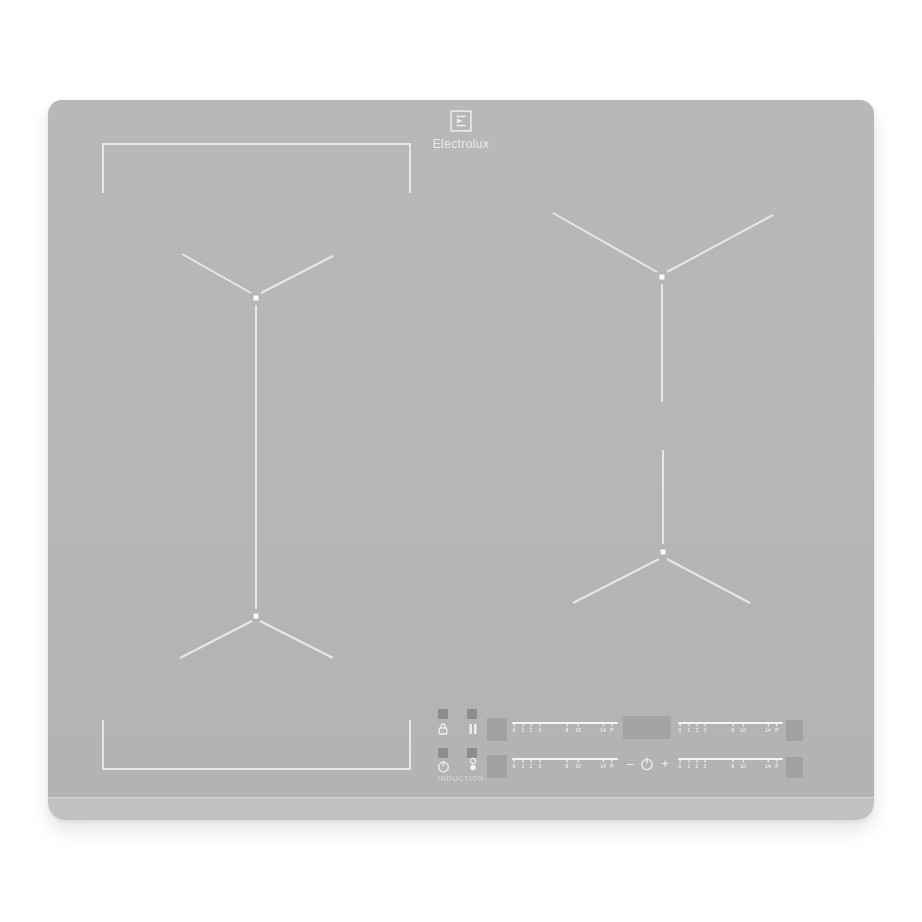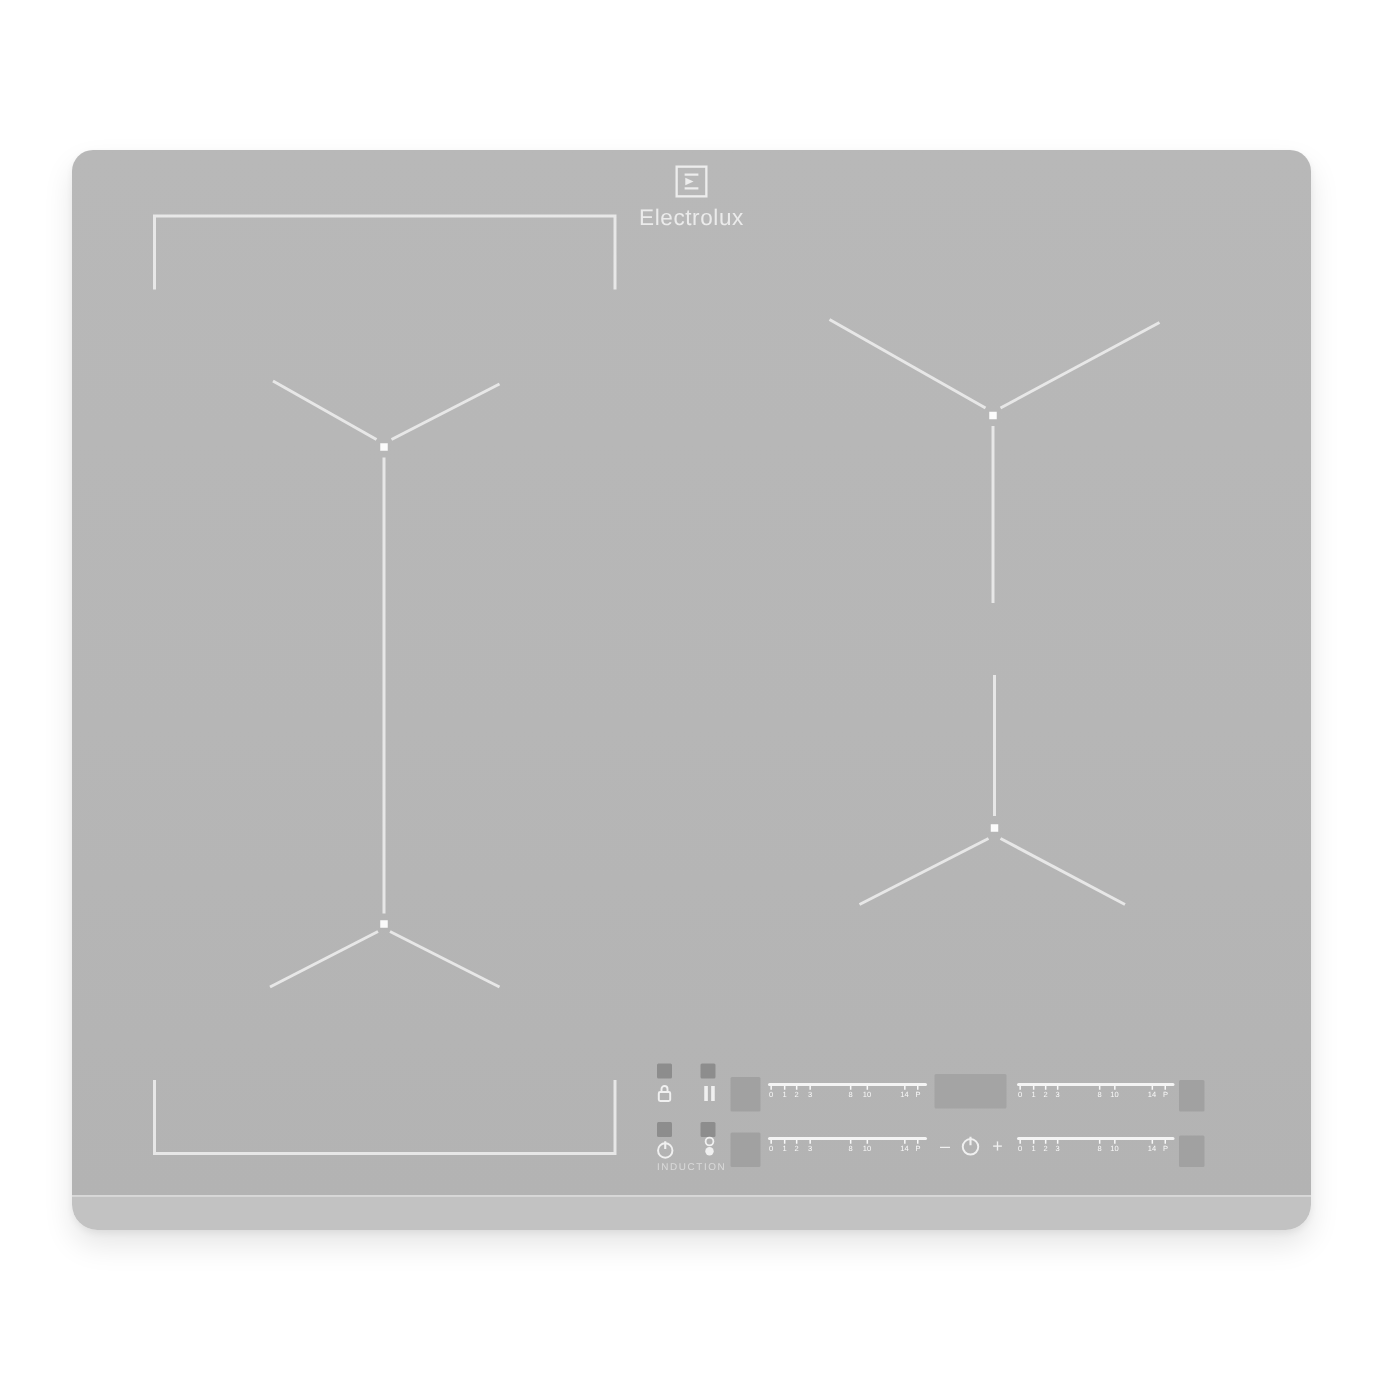--- a/index.html
+++ b/index.html
@@ -26,21 +26,21 @@
     position:absolute;left:0;top:697px;width:826px;height:23px;
     background:var(--front-edge,#c2c2c2);
     border-top:1px solid #d6d6d6;
     border-radius:0 0 17px 17px;
     box-sizing:border-box;
   }
 
   
   .logo{position:absolute;left:378px;top:10px;width:70px;display:flex;flex-direction:column;align-items:center;}
   .logo-mark{width:22px;height:22px;opacity:.92;}
-  .logo-text{margin-top:5px;font-size:15px;color:#f0f0f0;letter-spacing:.4px;opacity:.92;}
+  .logo-text{margin-top:5px;font-size:12px;color:#f0f0f0;letter-spacing:.4px;opacity:.92;}
 
   
   .zones{position:absolute;left:0;top:0;width:826px;height:697px;}
   .zones path,.zones line{stroke:var(--marking,#eee);stroke-width:2;fill:none;opacity:.88;}
   .zones rect{fill:#ffffff;opacity:.95;}
 
   
   .panel{position:absolute;left:0;top:0;width:826px;height:697px;}
   .panel *{box-sizing:border-box;}
   .ind{

